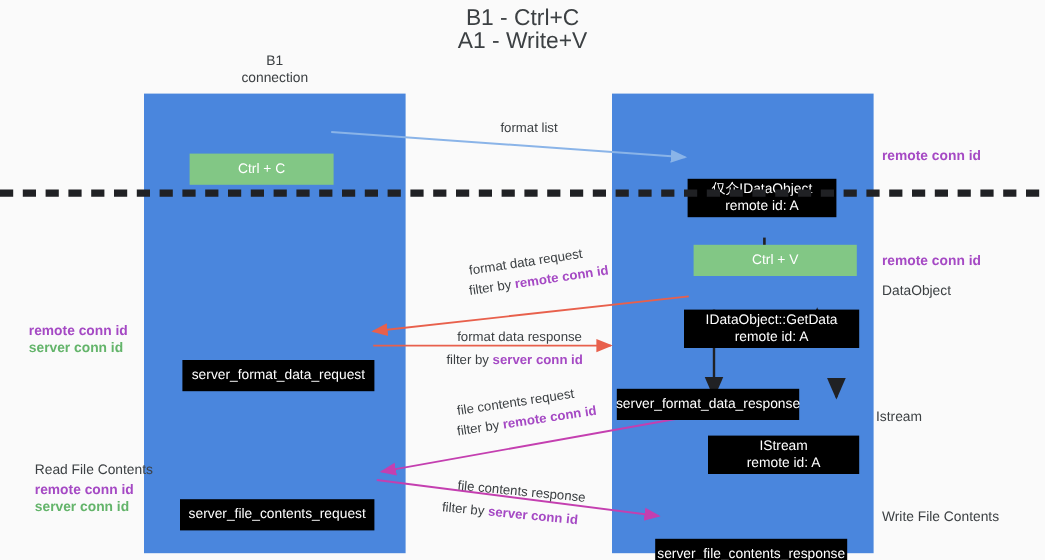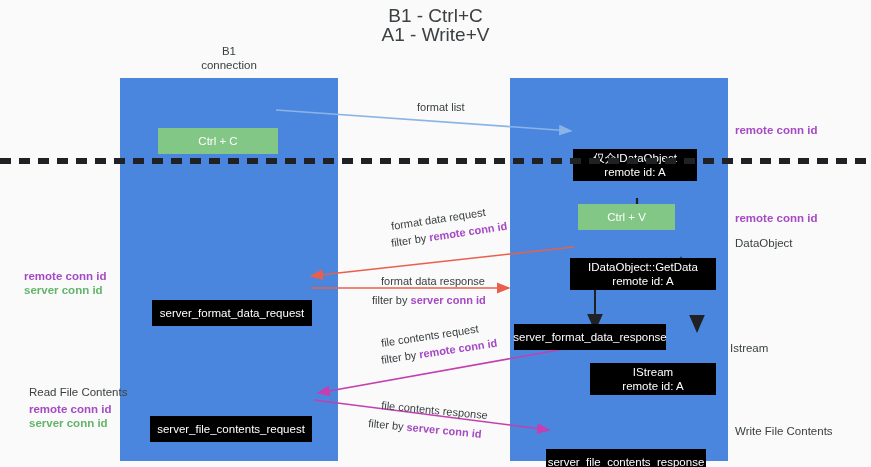--- a/index.html
+++ b/index.html
@@ -158,21 +158,21 @@
 
   <div class="abs node orange" style="left:152px; top:268px; width:160px; height:26px;">
     <span>server_format_data_request</span>
   </div>
 
   <div class="abs node orange" style="left:573px; top:117px; width:124px; height:32px;">
     <span>仅介IDataObject</span>
     <span class="l2">remote id: A</span>
   </div>
 
-  <div class="abs node green" style="left:578px; top:172px; width:97px; height:26px;">
+  <div class="abs node green" style="left:578px; top:172px; width:136px; height:26px;">
     <span>Ctrl + V</span>
   </div>
 
   <div class="abs node orange" style="left:570px; top:226px; width:146px; height:32px;">
     <span>IDataObject::GetData</span>
     <span class="l2">remote id: A</span>
   </div>
 
   <div class="abs node orange" style="left:514px; top:292px; width:152px; height:26px;">
     <span>server_format_data_response</span>

